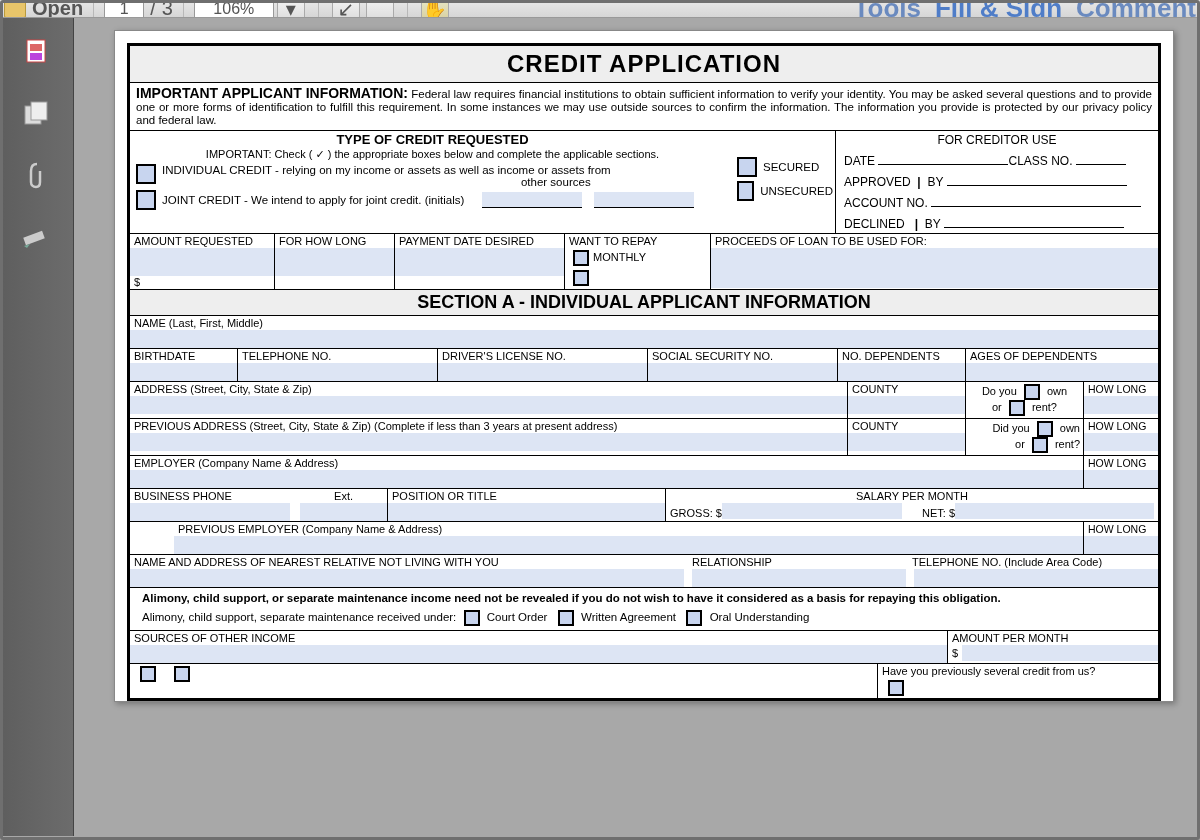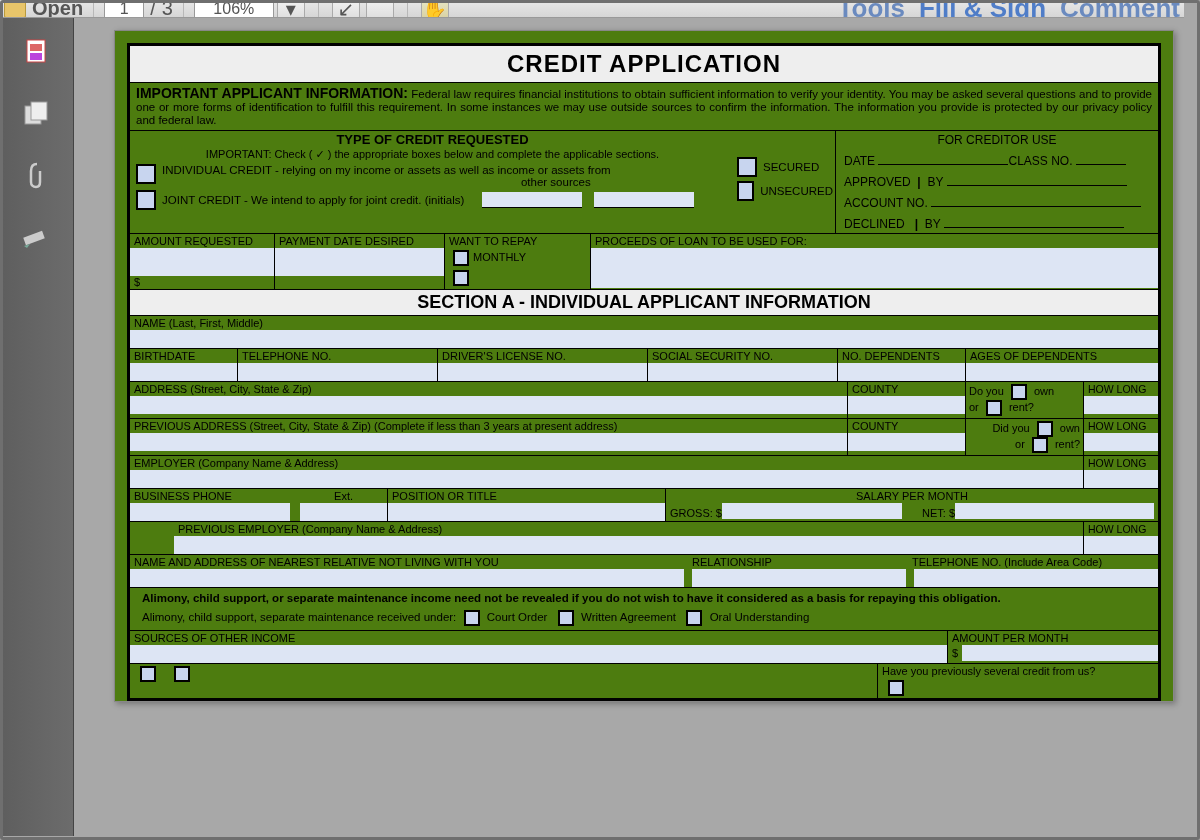--- a/index.html
+++ b/index.html
@@ -1,36 +1,36 @@
 <!DOCTYPE html>
 <html><head>
 <meta charset="utf-8">
 <style>
   * { box-sizing: border-box; margin: 0; padding: 0; }
   body { font-family: Arial, sans-serif; background: #a8a8a8; overflow: hidden; width: 1200px; height: 840px; position: relative; }
   
   
-  .toolbar { position: absolute; top: 0; left: 0; right: 16px; height: 18px; background: linear-gradient(#e8e8e8,#d6d6d6); border-bottom: 1px solid #999; display: flex; align-items: center; padding: 0 4px; font-size: 20px; color: #555; overflow: hidden;}
+  .toolbar { position: absolute; top: 0; left: 0; right: 0; height: 18px; background: linear-gradient(#e8e8e8,#d6d6d6); border-bottom: 1px solid #999; display: flex; align-items: center; padding: 0 4px; font-size: 20px; color: #555; overflow: hidden;}
   .toolbar .open-btn { display:flex; align-items:center; gap:6px; font-weight:bold; color:#555; }
   .toolbar .folder { width:22px;height:18px;background:#e8c56a;border:1px solid #b99a3d;border-radius:2px;}
   .toolbar .sep { width:1px;height:24px;background:#b8b8b8;margin:0 10px;}
   .toolbar .pgbox { width:40px;height:22px;border:1px solid #999;background:#fff;text-align:center;font-size:16px;line-height:20px;}
   .toolbar .zoom { width:80px;height:22px;border:1px solid #999;background:#fff;text-align:center;font-size:16px;line-height:20px;}
   .toolbar .sqbtn { width:28px;height:24px;border:1px solid #aaa;background:linear-gradient(#f4f4f4,#dcdcdc);margin:0 3px;border-radius:2px;display:flex;align-items:center;justify-content:center;}
   .toolbar .tabs { margin-left:auto; display:flex; gap:14px; font-size:26px; font-weight:bold;}
   .toolbar .tabs span.a { color:#6a8abf; } 
   .toolbar .tabs span.b { color:#4f7dc8; }
   
   
   .sidebar { position:absolute; left:0; top:18px; bottom:4px; width:74px; background: linear-gradient(to right,#5e5e5e,#6c6c6c); border-right:1px solid #444; display:flex; flex-direction:column; align-items:center; padding-top:18px; gap:30px;}
   .sidebar .s-icon { width:32px;height:32px;display:flex;align-items:center;justify-content:center; }
   
   
   .viewport { position:absolute; left:74px; right:4px; top:18px; bottom:4px; background:#a8a8a8; overflow:hidden;}
-  .page { position:absolute; left:40px; top:12px; width:1060px; background:#4d7c0f; border:1px solid #888; box-shadow:2px 2px 6px rgba(0,0,0,.3); padding:0; }
+  .page { position:absolute; left:40px; top:12px; width:1060px; background:#ffffff; border:1px solid #888; box-shadow:2px 2px 6px rgba(0,0,0,.3); padding:0; }
   
   
   .form { margin:12px 12px 0 12px; border:3px solid #000; font-family: Arial, sans-serif; font-size:12px;}
   .title { text-align:center; font-size:24px; font-weight:bold; letter-spacing:1px; padding:4px 0; border-bottom:1px solid #000; background:#eee;}
   .notice { padding:2px 6px; border-bottom:1px solid #000; font-size:11.5px; text-align:justify; line-height:1.15;}
   .notice b { font-size:14px; }
   
   .row { display:flex; border-bottom:1px solid #000; }
   .cell { border-right:1px solid #000; }
   .cell:last-child { border-right:none; }
@@ -170,20 +170,25 @@
           <div style="margin-top:4px;"><span>DECLINED</span> &nbsp;&nbsp;<b>|</b>&nbsp; <span>BY</span> <span class="uline" style="width:180px;"></span></div>
         </div>
       </div>
 
       <div class="row">
         <div class="cell" style="width:145px;">
           <div class="amthead">AMOUNT REQUESTED</div>
           <div class="amtfill"></div>
           <div class="mini" style="padding:0 4px;">$</div>
         </div>
+        <div class="cell" style="width:120px;">
+          <div class="amthead">FOR HOW LONG</div>
+          <div class="amtfill"></div>
+          <div style="height:13px;"></div>
+        </div>
         <div class="cell" style="width:170px;">
           <div class="amthead">PAYMENT DATE DESIRED</div>
           <div class="amtfill"></div>
           <div style="height:13px;"></div>
         </div>
         <div class="cell" style="width:146px;">
           <div class="amthead">WANT TO REPAY</div>
           <div style="padding:2px 4px;"><span class="cbox-s"></span><span class="mini">MONTHLY</span></div>
           <div style="padding:2px 4px;"><span class="cbox-s"></span></div>
         </div>
@@ -231,21 +236,21 @@
 
       <div class="row">
         <div class="cell" style="flex:1;">
             <div class="label">ADDRESS (Street, City, State &amp; Zip)</div>
             <div class="fill fh"></div>
           </div>
         <div class="cell" style="width:118px;">
             <div class="label">COUNTY</div>
             <div class="fill fh"></div>
           </div>
-        <div class="cell" style="width:118px;font-size:11px;padding:2px 3px;text-align:left;">
+        <div class="cell" style="width:118px;font-size:11px;padding:2px 3px;text-align:center;">
           <span>Do you</span> <span class="cbox-s"></span> <span>own</span><br>
           <span>or</span> <span class="cbox-s"></span> <span>rent?</span>
         </div>
         <div class="cell" style="width:74px;">
             <div class="label" style="font-size:10.5px">HOW LONG</div>
             <div class="fill fh"></div>
           </div>
       </div>
 
       <div class="row">

